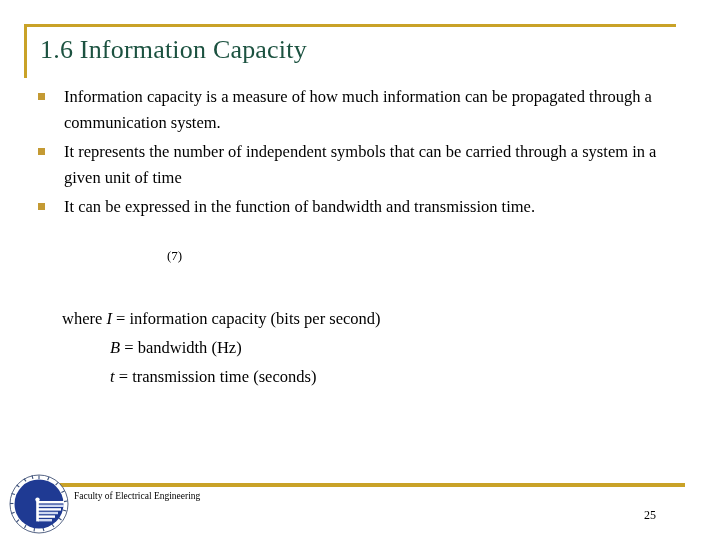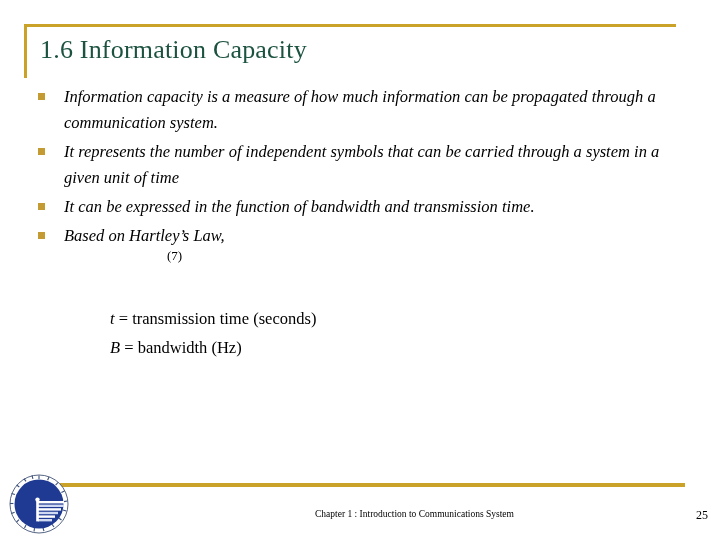--- a/index.html
+++ b/index.html
@@ -65,21 +65,20 @@
   .bullet-marker {
     position: absolute;
     left: 4px;
     top: 9px;
     width: 7px;
     height: 7px;
     background: #c49a33;
   }
   .bullet-text {
     display: block;
-    font-style: italic;
   }
 
   
   .formula-line {
     position: absolute;
     left: 0;
     top: 243px;
     width: 720px;
     height: 40px;
   }
@@ -150,21 +149,21 @@
   .footer-center {
     position: absolute;
     left: 315px;
     top: 508px;
     font-size: 9.5px;
     line-height: 12.5px;
     white-space: nowrap;
   }
   .footer-page {
     position: absolute;
-    left: 696px;
+    left: 644px;
     top: 508px;
     font-size: 12px;
     line-height: 14px;
   }
 
   
   .logo {
     position: absolute;
     left: 8px;
     top: 473px;
@@ -192,37 +191,36 @@
     <div class="bullet-row">
       <span class="bullet-marker"></span>
       <span class="bullet-text">It represents the number of independent symbols that can be carried through a system in a given unit of time</span>
     </div>
 
     <div class="bullet-row">
       <span class="bullet-marker"></span>
       <span class="bullet-text">It can be expressed in the function of bandwidth and transmission time.</span>
     </div>
 
-    <div class="bullet-row">
-      <span class="bullet-marker"></span>
-      <span class="bullet-text">Based on Hartley’s Law,</span>
-    </div>
 
   </div>
 
   <div class="formula-line">
     <span class="eq-number">(7)</span>
   </div>
 
   <div class="where-block">
+    <div class="where-row">
+      <span>where </span><span class="var">I</span><span> = information capacity (bits per second)</span>
+    </div>
+    <div class="where-row indented">
+      <span class="var">B</span><span> = bandwidth (Hz)</span>
+    </div>
     <div class="where-row indented">
       <span class="var">t</span><span> = transmission time (seconds)</span>
-    </div>
-    <div class="where-row indented">
-      <span class="var">B</span><span> = bandwidth (Hz)</span>
     </div>
   </div>
 
   <div class="footer-rule"></div>
 
   <div class="logo">
     <svg width="62" height="62" viewBox="0 0 62 62" xmlns="http://www.w3.org/2000/svg">
 
       <circle cx="31" cy="31" r="29" fill="#ffffff" stroke="#2b3d66" stroke-width="0.8"></circle>
       <g stroke="#3a4f7a" stroke-width="1.1">
@@ -253,19 +251,19 @@
       <rect x="30" y="35.2" width="23" height="2.4" fill="#ffffff"></rect>
       <rect x="30" y="38.8" width="20" height="2.4" fill="#cfd9f2"></rect>
       <rect x="30" y="42.4" width="17" height="2.4" fill="#ffffff"></rect>
       <rect x="30" y="46" width="14" height="2.4" fill="#cfd9f2"></rect>
       <rect x="28.2" y="28" width="2.6" height="20.4" fill="#ffffff"></rect>
       <circle cx="29.5" cy="26.6" r="2.2" fill="#ffffff"></circle>
     </svg>
   </div>
 
   <div class="footer-left">
-  </div>
-
-  <div class="footer-center">Chapter 1 : Introduction to Communications System</div>
+    <div>Faculty of Electrical Engineering</div>
+  </div>
+
 
   <div class="footer-page">25</div>
 
 </div>
 
 </body></html>

